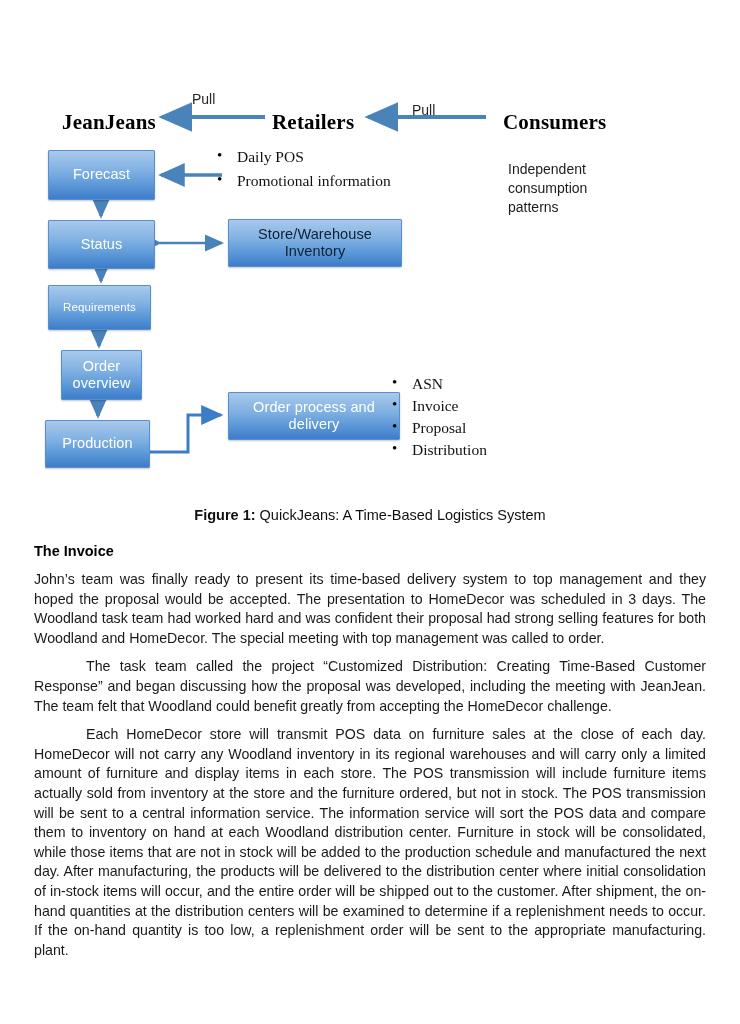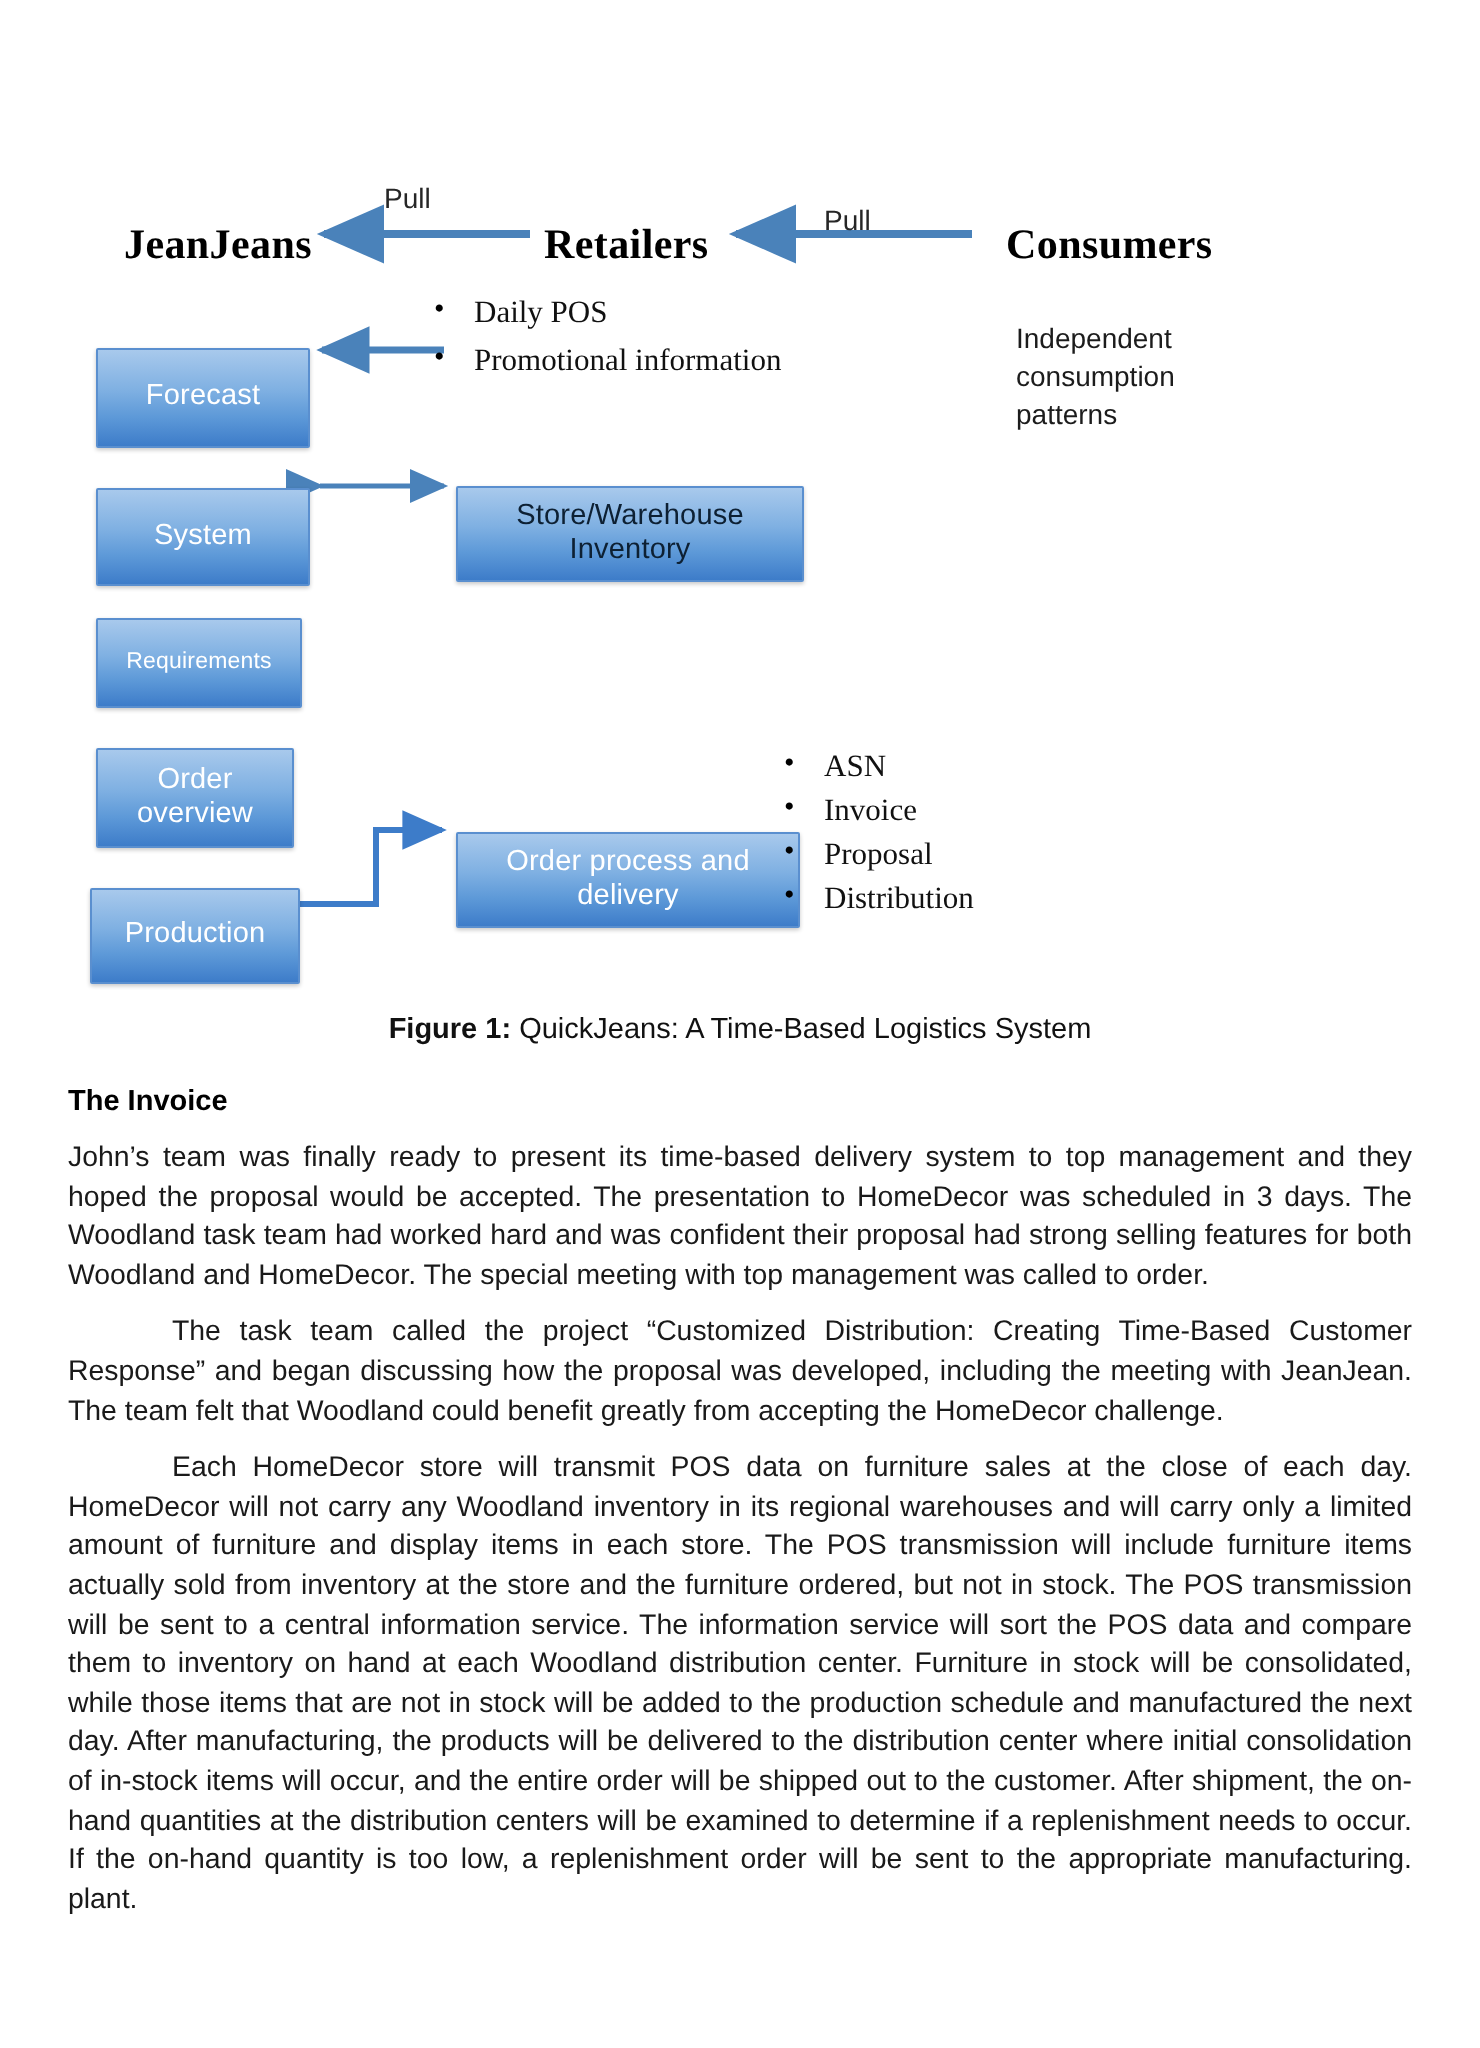--- a/index.html
+++ b/index.html
@@ -67,21 +67,20 @@
     box-shadow: 0 1px 2px rgba(0,0,0,0.22);
     display: flex;
     align-items: center;
     justify-content: center;
     text-align: center;
     color: #ffffff;
     font-family: "Liberation Sans", sans-serif;
     font-size: 14.5px;
     line-height: 1.18;
     letter-spacing: 0.1px;
-    margin-top: 24px;
   }
   .fbox.small-text { font-size: 11.5px; }
   .fbox.dark-text  { color: #0d2033; }
   .fbox .btxt { display: block; padding: 0 4px; }
 
   
   .fig-bullets {
     position: absolute;
     margin: 0;
     padding: 0;
@@ -215,28 +214,28 @@
     <div class="fig-label" style="left:503px; top:110px;">Consumers</div>
 
     <div class="pull-label" style="left:192px; top:91px;">Pull</div>
     <div class="pull-label" style="left:412px; top:102px;">Pull</div>
 
     <div class="fbox" style="left:48px; top:150px; width:107px; height:50px;">
       <span class="btxt">Forecast</span>
     </div>
 
     <div class="fbox" style="left:48px; top:220px; width:107px; height:49px;">
-      <span class="btxt">System</span>
+      <span class="btxt">Status</span>
     </div>
 
     <div class="fbox small-text" style="left:48px; top:285px; width:103px; height:45px;">
       <span class="btxt">Requirements</span>
     </div>
 
-    <div class="fbox" style="left:48px; top:350px; width:99px; height:50px;justify-content:center;">
+    <div class="fbox" style="left:61px; top:350px; width:81px; height:50px;justify-content:center;">
       <span class="btxt">Order<br>overview</span>
     </div>
 
     <div class="fbox" style="left:45px; top:420px; width:105px; height:48px;">
       <span class="btxt">Production</span>
     </div>
 
     <div class="fbox dark-text" style="left:228px; top:219px; width:174px; height:48px;">
       <span class="btxt">Store/Warehouse<br>Inventory</span>
     </div>

